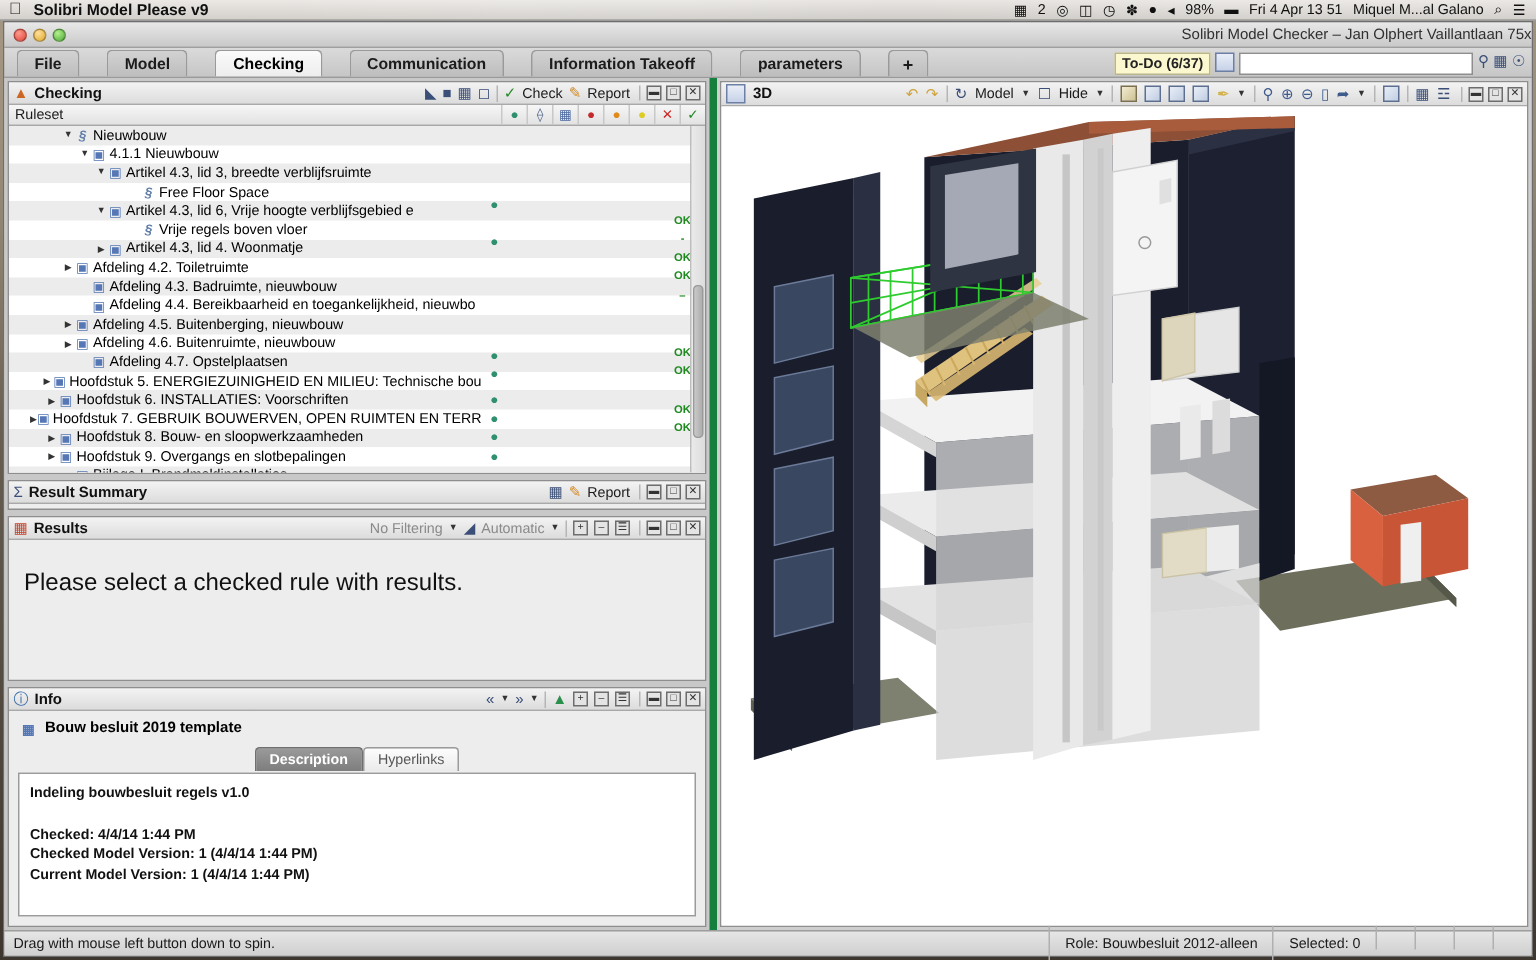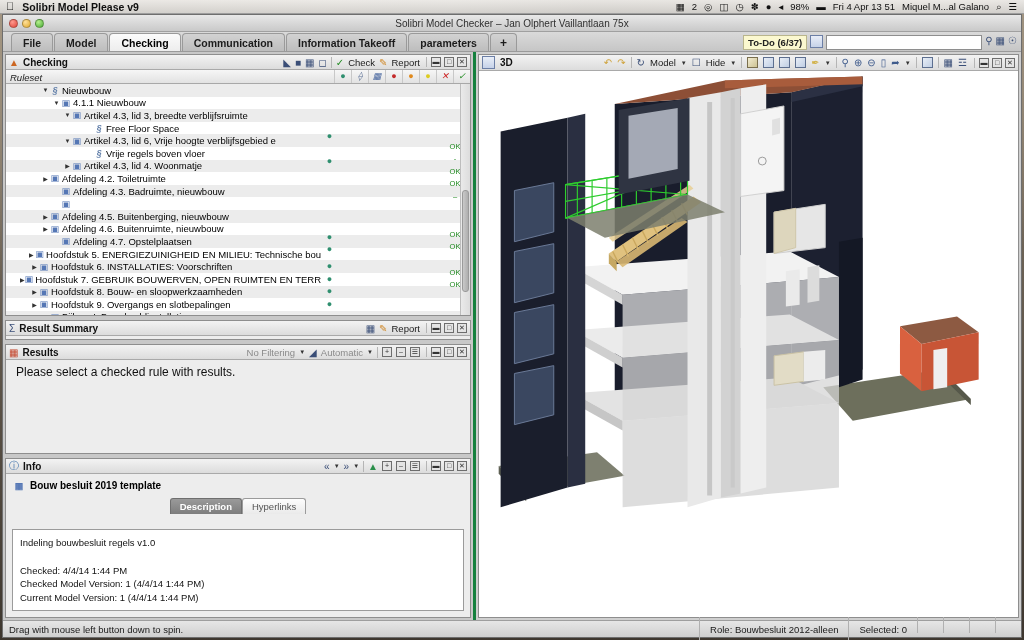--- a/index.html
+++ b/index.html
@@ -44,29 +44,29 @@
     background:linear-gradient(180deg,#e8e8e8,#c9c9c9);
     border-bottom:1px solid #a0a0a0;
     display:flex; align-items:center; position:relative;
   }
   .traffic { display:flex; gap:4px; padding-left:6px; }
   .tl { width:9px; height:9px; border-radius:50%; border:1px solid rgba(0,0,0,.28); }
   .tl.red{ background:radial-gradient(circle at 35% 30%, #ff9a8e, #e0453a); }
   .tl.yel{ background:radial-gradient(circle at 35% 30%, #ffe09a, #e0a92d); }
   .tl.grn{ background:radial-gradient(circle at 35% 30%, #b6f08e, #4aab36); }
   #titlebar .wtitle {
-    position:absolute; left:0; right:0; text-align:center;
+    position:absolute; left:0; right:0; text-align:right;
     font-size:10px; color:#303030;
   }
   
   #tabstrip {
     height:20px; flex:0 0 20px;
     background:linear-gradient(180deg,#dadada,#c6c6c6);
     border-bottom:1px solid #9a9a9a;
-    display:flex; align-items:flex-end; padding-left:8px; gap:1px;
+    display:flex; align-items:flex-end; padding-left:8px; gap:18px;
     position:relative;
   }
   .tab {
     height:18px; padding:0 11px; display:flex; align-items:center;
     font-size:10.5px; font-weight:bold; color:#1c1c1c;
     background:linear-gradient(180deg,#d2d2d2,#bdbdbd);
     border:1px solid #9a9a9a; border-bottom:none;
     border-radius:4px 4px 0 0; cursor:default; white-space:nowrap;
   }
   .tab.active { background:linear-gradient(180deg,#fbfbfb,#ededed); color:#000; }
@@ -84,84 +84,84 @@
     width:13px; height:13px; border:1px solid #6c7fa6; background:linear-gradient(180deg,#e9eef8,#c6d2e8);
     display:inline-block;
   }
   .search-box {
     width:156px; height:15px; background:#fff; border:1px solid #8e8e8e;
   }
   .mini-ic { font-size:10px; color:#3a4e77; }
   
   #appbody { flex:1; display:flex; min-height:0; background:#cfcfcf; }
   #leftcol { width:470px; flex:0 0 470px; display:flex; flex-direction:column; background:#c8c8c8; }
-  #rightcol { flex:1; display:flex; flex-direction:column; border-left:3px solid #15803d; }
+  #rightcol { flex:1; display:flex; flex-direction:column; border-left:5px solid #15803d; }
   
   .panel { display:flex; flex-direction:column; background:#ededed; border:1px solid #8e8e8e; margin:2px; min-height:0; }
   .panel-head {
     height:15px; flex:0 0 15px;
     background:linear-gradient(180deg,#f3f3f3,#dcdcdc);
     border-bottom:1px solid #a9a9a9;
     display:flex; align-items:center; padding:0 3px; gap:4px;
   }
   .panel-title { font-size:10px; font-weight:bold; color:#111; white-space:nowrap; }
   .head-tools { margin-left:auto; display:flex; align-items:center; gap:4px; }
   .tool-txt { font-size:9.5px; color:#1a1a1a; }
   .tool-txt.dim { color:#8a8a8a; }
   .win-btns { display:flex; gap:3px; padding-left:4px; margin-left:2px; border-left:1px solid #b5b5b5; }
   .wb { width:10px; height:10px; border:1px solid #6d6d6d; background:#e4e4e4; font-size:7px; line-height:8px; text-align:center; color:#333; }
   .sep { width:1px; height:11px; background:#b5b5b5; }
   
   #checking-panel { flex:0 0 262px; }
   .tree-head {
-    height:14px; flex:0 0 14px; display:flex; align-items:flex-end;
+    height:14px; flex:0 0 14px; display:flex; align-items:center;
     background:linear-gradient(180deg,#f6f6f6,#e2e2e2);
-    border-bottom:1px solid #a8a8a8; font-size:9.5px;font-style:italic;
+    border-bottom:1px solid #a8a8a8; font-size:9.5px;
   }
   .tree-head .lbl { padding-left:4px; flex:1; color:#1a1a1a; }
   .tree-head .cols { display:flex; }
   .hcol { width:17px; text-align:center; border-left:1px solid #c8c8c8; font-size:9px; line-height:13px; }
   .tree-body { flex:1; overflow:hidden; background:#fff; position:relative; }
   .trow { height:12.6px; display:flex; align-items:center; font-size:9.5px; white-space:nowrap; }
   .trow.alt { background:#ececec; }
   .trow .lblwrap { flex:1; display:flex; align-items:center; overflow:hidden; padding-left:2px; }
   .tw { display:inline-block; }
   .arrow { width:9px; text-align:center; font-size:6px; color:#333; }
   .tico { display:inline-block; width:10px; text-align:center; margin-right:2px; font-size:9px; }
   .ico-doc { color:#5577b5; }
   .ico-sect { color:#5f7da8; font-style:italic; font-weight:bold; }
   .rcols { display:flex; flex:0 0 auto; }
   .rc { width:17px; text-align:center; font-size:8px; }
-  .rc.w-ok { width:30px; color:#1f8a1f; font-weight:normal; font-size:7.5px;margin-top:36px; }
+  .rc.w-ok { width:30px; color:#1f8a1f; font-weight:bold; font-size:7.5px;margin-top:36px; }
   .globe { color:#2f8f6f; font-size:9px; }
   .vscroll {
     position:absolute; right:0; top:0; bottom:0; width:10px;
     background:linear-gradient(90deg,#eaeaea,#dcdcdc); border-left:1px solid #bdbdbd;
   }
   .vthumb { position:absolute; left:1px; width:7px; top:46%; height:44%;
     background:linear-gradient(90deg,#c9c9c9,#aeaeae); border:1px solid #9a9a9a; border-radius:3px; }
   
   #summary-panel { flex:0 0 20px; }
   
   #results-panel { flex:0 0 110px; }
-  .results-body { flex:1; background:#ededed; padding:5px 10px; font-size:12px; color:#111; }
+  .results-body { flex:1; background:#ededed; padding:20px 10px; font-size:16px; color:#111; }
   
   #info-panel { flex:1; }
   .info-body { flex:1; background:#ededed; display:flex; flex-direction:column; padding:4px 6px 6px 6px; min-height:0; }
   .info-line { display:flex; align-items:center; gap:4px; font-size:10px; font-weight:bold; padding:2px 0 6px 2px; }
   .subtabs { display:flex; justify-content:center; gap:0; position:relative; top:1px; }
   .stab {
     font-size:9.5px; padding:2px 9px; border:1px solid #9b9b9b; border-bottom:none;
     border-radius:3px 3px 0 0; background:linear-gradient(180deg,#fdfdfd,#eaeaea); color:#555;
   }
   .stab.active { background:linear-gradient(180deg,#9a9a9a,#7d7d7d); color:#fff; font-weight:bold; border-color:#6f6f6f; }
   .desc-box {
-    flex:1; border:1px solid #9b9b9b; background:#fff; margin-top:16px;
+    flex:1; border:1px solid #9b9b9b; background:#fff; margin-top:2px;
     padding:6px 7px; font-size:9.5px; line-height:1.45; white-space:pre-wrap; color:#111;
-    overflow:hidden; min-height:0;
+    overflow:hidden; min-height:0;font-weight:bold;
   }
   
   #view3d { flex:1; display:flex; flex-direction:column; margin:2px; border:1px solid #8e8e8e; background:#fff; min-height:0; }
   .v3d-head { height:16px; flex:0 0 16px; background:linear-gradient(180deg,#f3f3f3,#dcdcdc);
     border-bottom:1px solid #a9a9a9; display:flex; align-items:center; padding:0 3px; gap:5px; }
   .tb-item { display:flex; align-items:center; gap:3px; font-size:9.5px; color:#1a1a1a; }
   .caret { font-size:6px; color:#333; }
   .cube { width:11px; height:11px; border:1px solid #7a6f4e; background:linear-gradient(135deg,#f2ecd2,#cdc293); }
   .cube.b { border-color:#5d6f90; background:linear-gradient(135deg,#e8eef7,#c0cee3); }
   .mag { font-size:10px; color:#3f5b8c; }
@@ -436,20 +436,21 @@
                   <div class="rc">&nbsp;</div>
                   <div class="rc">&nbsp;</div>
                   <div class="rc w-ok"></div>
                 </div>
               </div>
               <div class="trow">
                 <div class="lblwrap">
                   <span class="tw" style="width: 44px;"></span>
                   <span class="arrow">&nbsp;</span>
                   <span class="tico ico-doc">▣</span>
+                  <span>Afdeling 4.4. Bereikbaarheid en toegankelijkheid, nieuwbo</span>
                 </div>
                 <div class="rcols">
                   <div class="rc"></div>
                   <div class="rc">&nbsp;</div>
                   <div class="rc">&nbsp;</div>
                   <div class="rc">&nbsp;</div>
                   <div class="rc">&nbsp;</div>
                   <div class="rc">&nbsp;</div>
                   <div class="rc">&nbsp;</div>
                   <div class="rc w-ok"></div>

